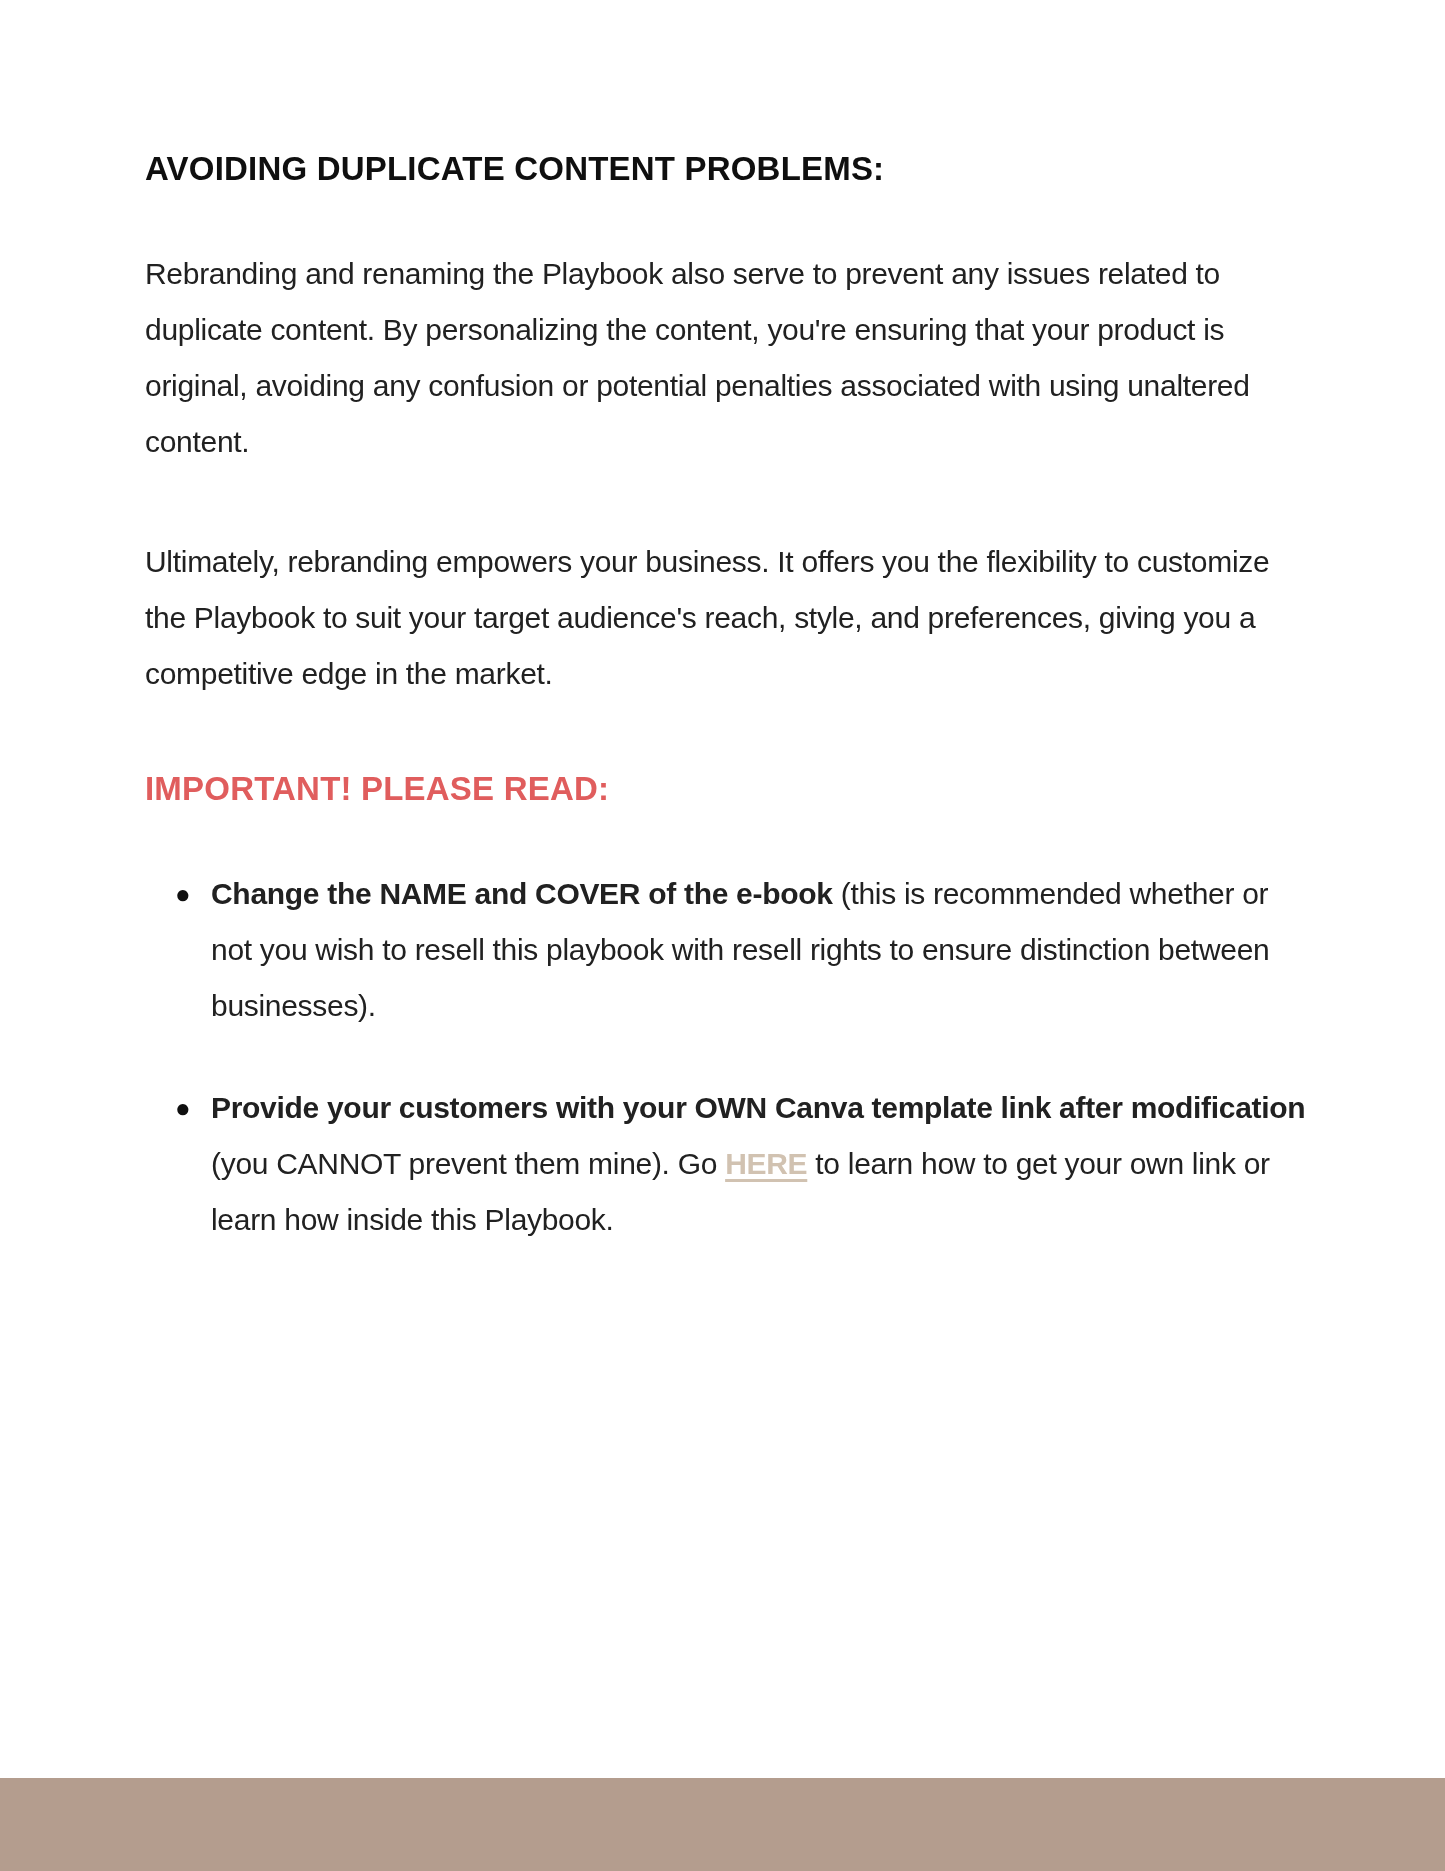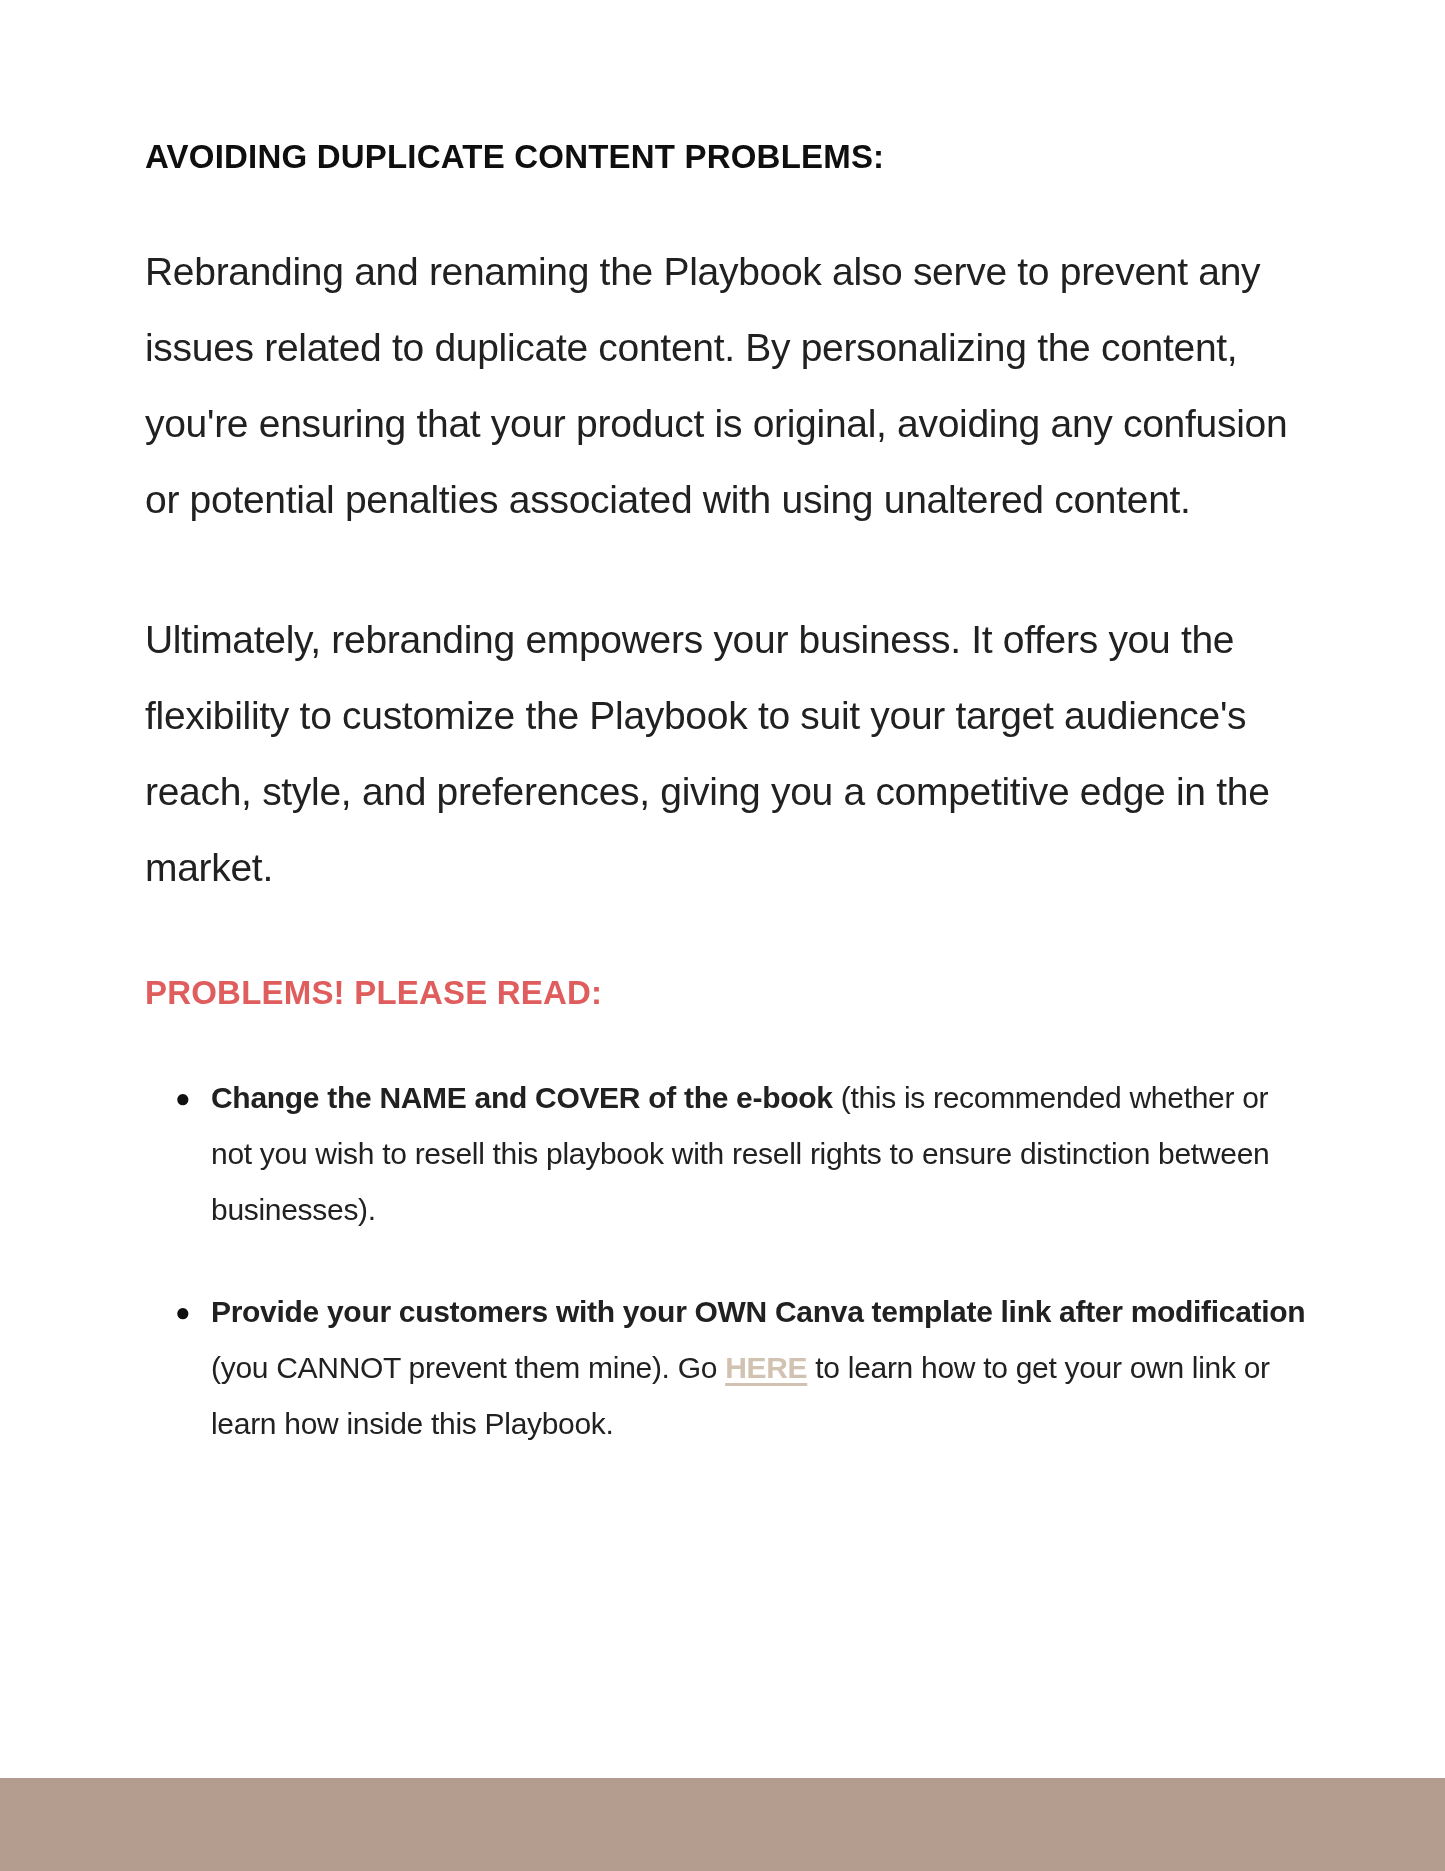--- a/index.html
+++ b/index.html
@@ -22,29 +22,29 @@
     width: 1165px;
     color: var(--text-primary, #212121);
     letter-spacing: -0.3px;
   }
   .section-heading {
     font-size: 33px;
     font-weight: 700;
     line-height: 46px;
     color: var(--heading-black, #0f0f0f);
     letter-spacing: 0.2px;
-    margin: 0 0 54px 0;
+    margin: 12px 0 54px 0;
   }
   .section-heading.red {
     color: var(--accent-red, #e05d5d);
   }
   .body-para {
-    font-size: 39px;
+    font-size: 30px;
     font-weight: 400;
-    line-height: 76px;
+    line-height: 56px;
     margin: 0 0 64px 0;
   }
   .body-para.bold-para {
     font-weight: 700;
   }
   .terms-list {
     list-style: none;
     margin: 0 0 46px 0;
     padding: 0 0 0 30px;
   }
@@ -96,21 +96,21 @@
 <div class="page">
   <div class="content">
 
     <h2 class="section-heading">AVOIDING DUPLICATE CONTENT PROBLEMS:</h2>
 
     <p class="body-para">Rebranding and renaming the Playbook also serve to prevent any issues related to duplicate content. By personalizing the content, you're ensuring that your product is original, avoiding any confusion or potential penalties associated with using unaltered content.</p>
 
 
     <p class="body-para">Ultimately, rebranding empowers your business. It offers you the flexibility to customize the Playbook to suit your target audience's reach, style, and preferences, giving you a competitive edge in the market.</p>
 
-    <h2 class="section-heading red">PROBLEMS! PLEASE READ:</h2>
+    <h2 class="section-heading red">IMPORTANT! PLEASE READ:</h2>
 
 
     <ul class="terms-list">
 
       <li class="term-item">
         <span class="bullet-dot">●</span>
         <div class="term-text">
           <span class="bold-seg">Change the NAME and COVER of the e-book</span><span> (this is recommended whether or not you wish to resell this playbook with resell rights to ensure distinction between businesses).</span>
         </div>
       </li>

